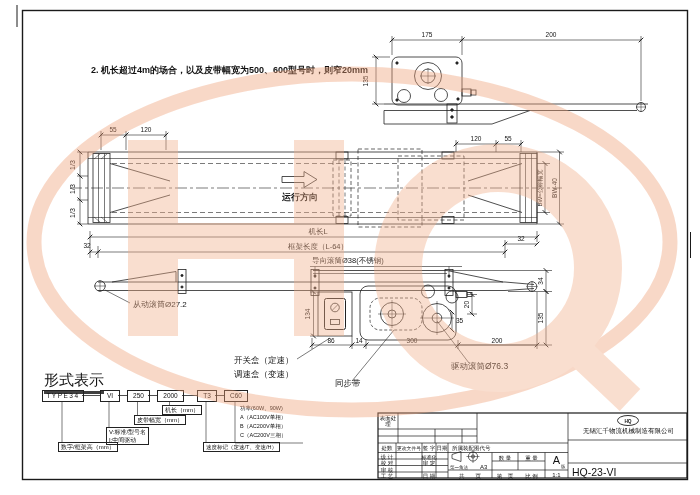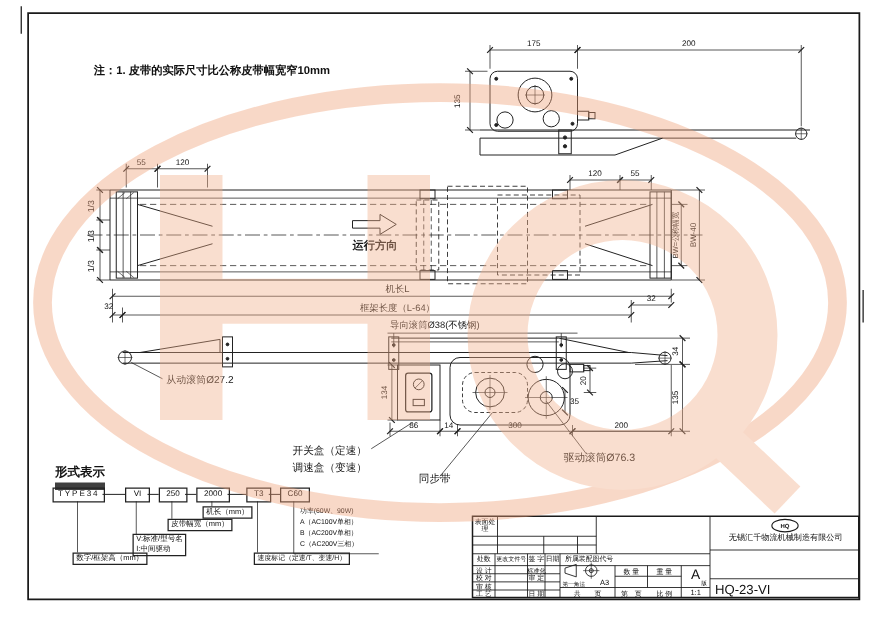--- a/index.html
+++ b/index.html
@@ -298,23 +298,23 @@
     <circle cx="473" cy="456.5" r="4.6"></circle>
       <circle cx="473" cy="456.5" r="1.6"></circle>
     <line x1="466.5" y1="456.5" x2="479.5" y2="456.5" stroke-width=".5"></line>
     <line x1="473" y1="450" x2="473" y2="463" stroke-width=".5"></line>
   </g>
   <text class="tm" x="628" y="422.5" style="font-size:4.8px;font-weight:bold">HQ</text>
 </svg>
 
 <div class="layer">
 
-  <span class="lbl note" style="left:75px;top:50px">注：1. 皮带的实际尺寸比公称皮带幅宽窄10mm</span>
-
-  <span class="lbl" style="left:44px;top:371px;font-size:10px;font-weight:bold;border-bottom:6px solid #404040;padding-bottom:1px">形式表示</span>
+  <span class="lbl note" style="left:91px;top:64px">2. 机长超过4m的场合，以及皮带幅宽为500、600型号时，则窄20mm</span>
+
+  <span class="lbl" style="left:44px;top:371px;font-size:15px;font-weight:normal;border-bottom:3px solid #404040;padding-bottom:1px">形式表示</span>
   <span class="desbox" style="left:42px;top:390px;width:40px;letter-spacing:1.5px">TYPE34</span>
   <span class="desbox" style="left:100px;top:390px;width:18px">VI</span>
   <span class="desbox" style="left:127px;top:390px;width:21px">250</span>
   <span class="desbox" style="left:157px;top:390px;width:25px">2000</span>
   <span class="desbox" style="left:197px;top:390px;width:18px">T3</span>
   <span class="desbox" style="left:224px;top:390px;width:22px">C60</span>
   <span class="callout" style="left:162px;top:405px">机长（mm）</span>
   <span class="callout" style="left:134px;top:415px">皮带幅宽（mm）</span>
   <div class="callout" style="left:106px;top:427px;line-height:8px">
     <div>V:标准/型号名</div>

